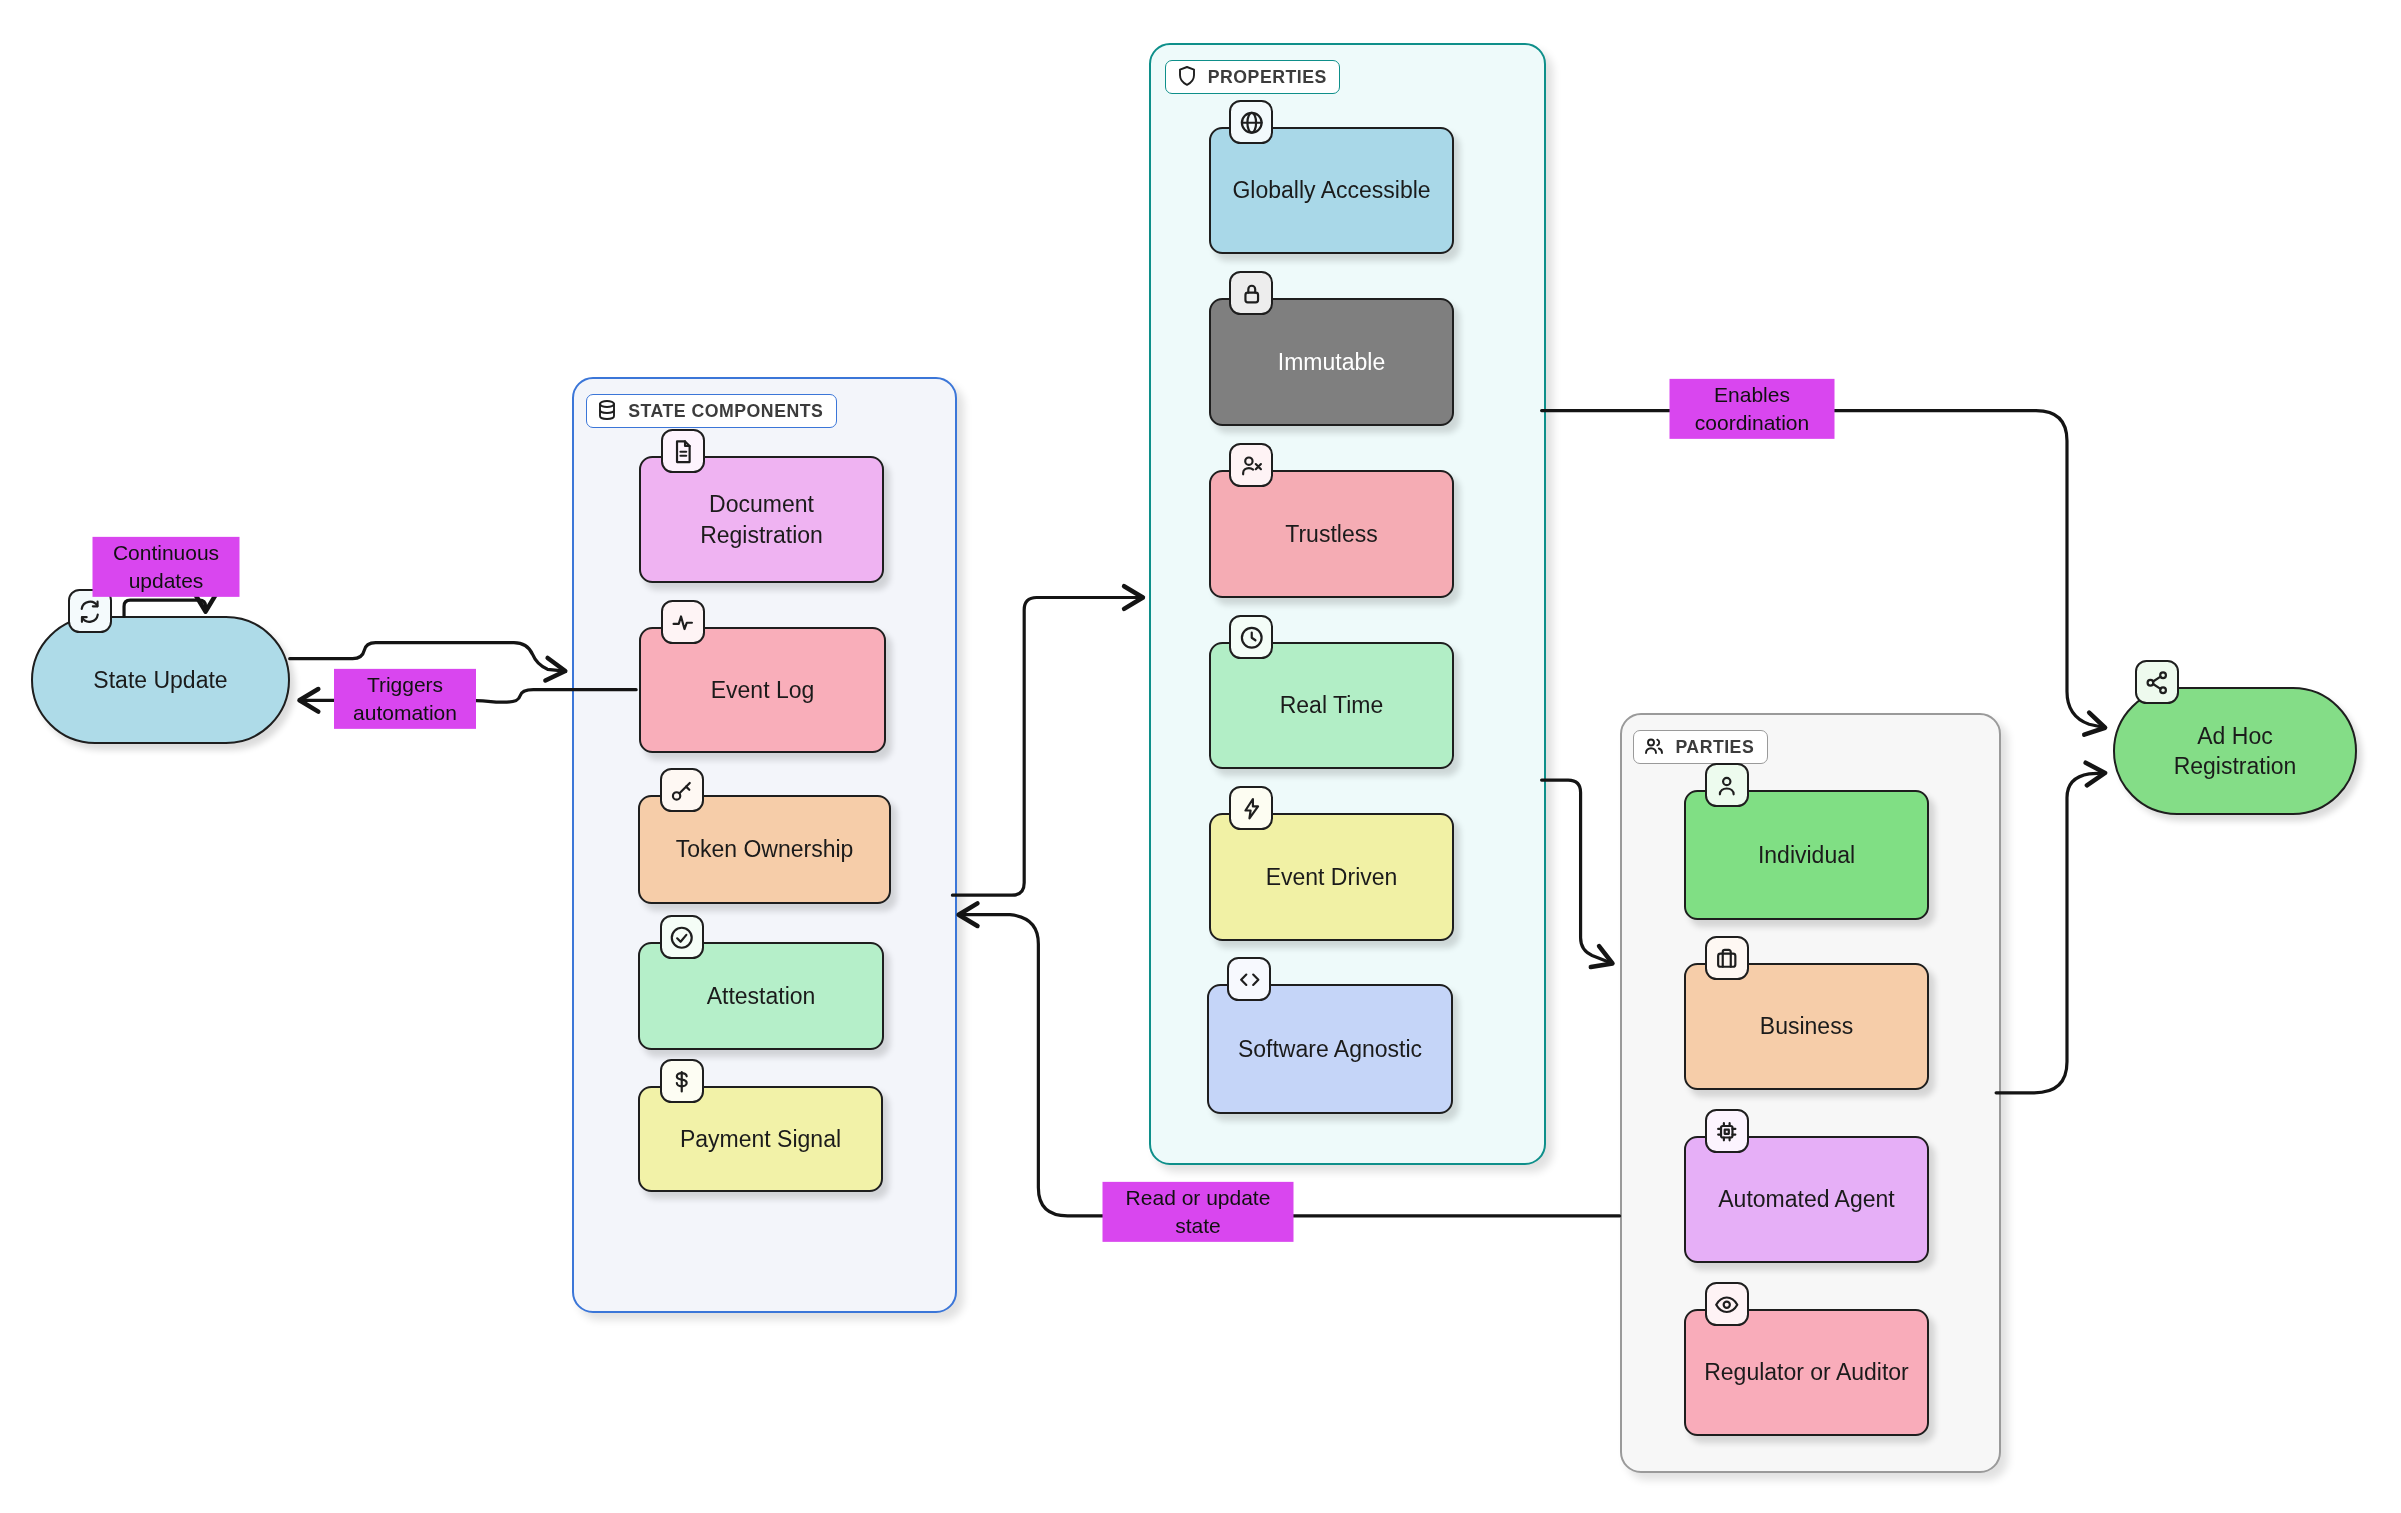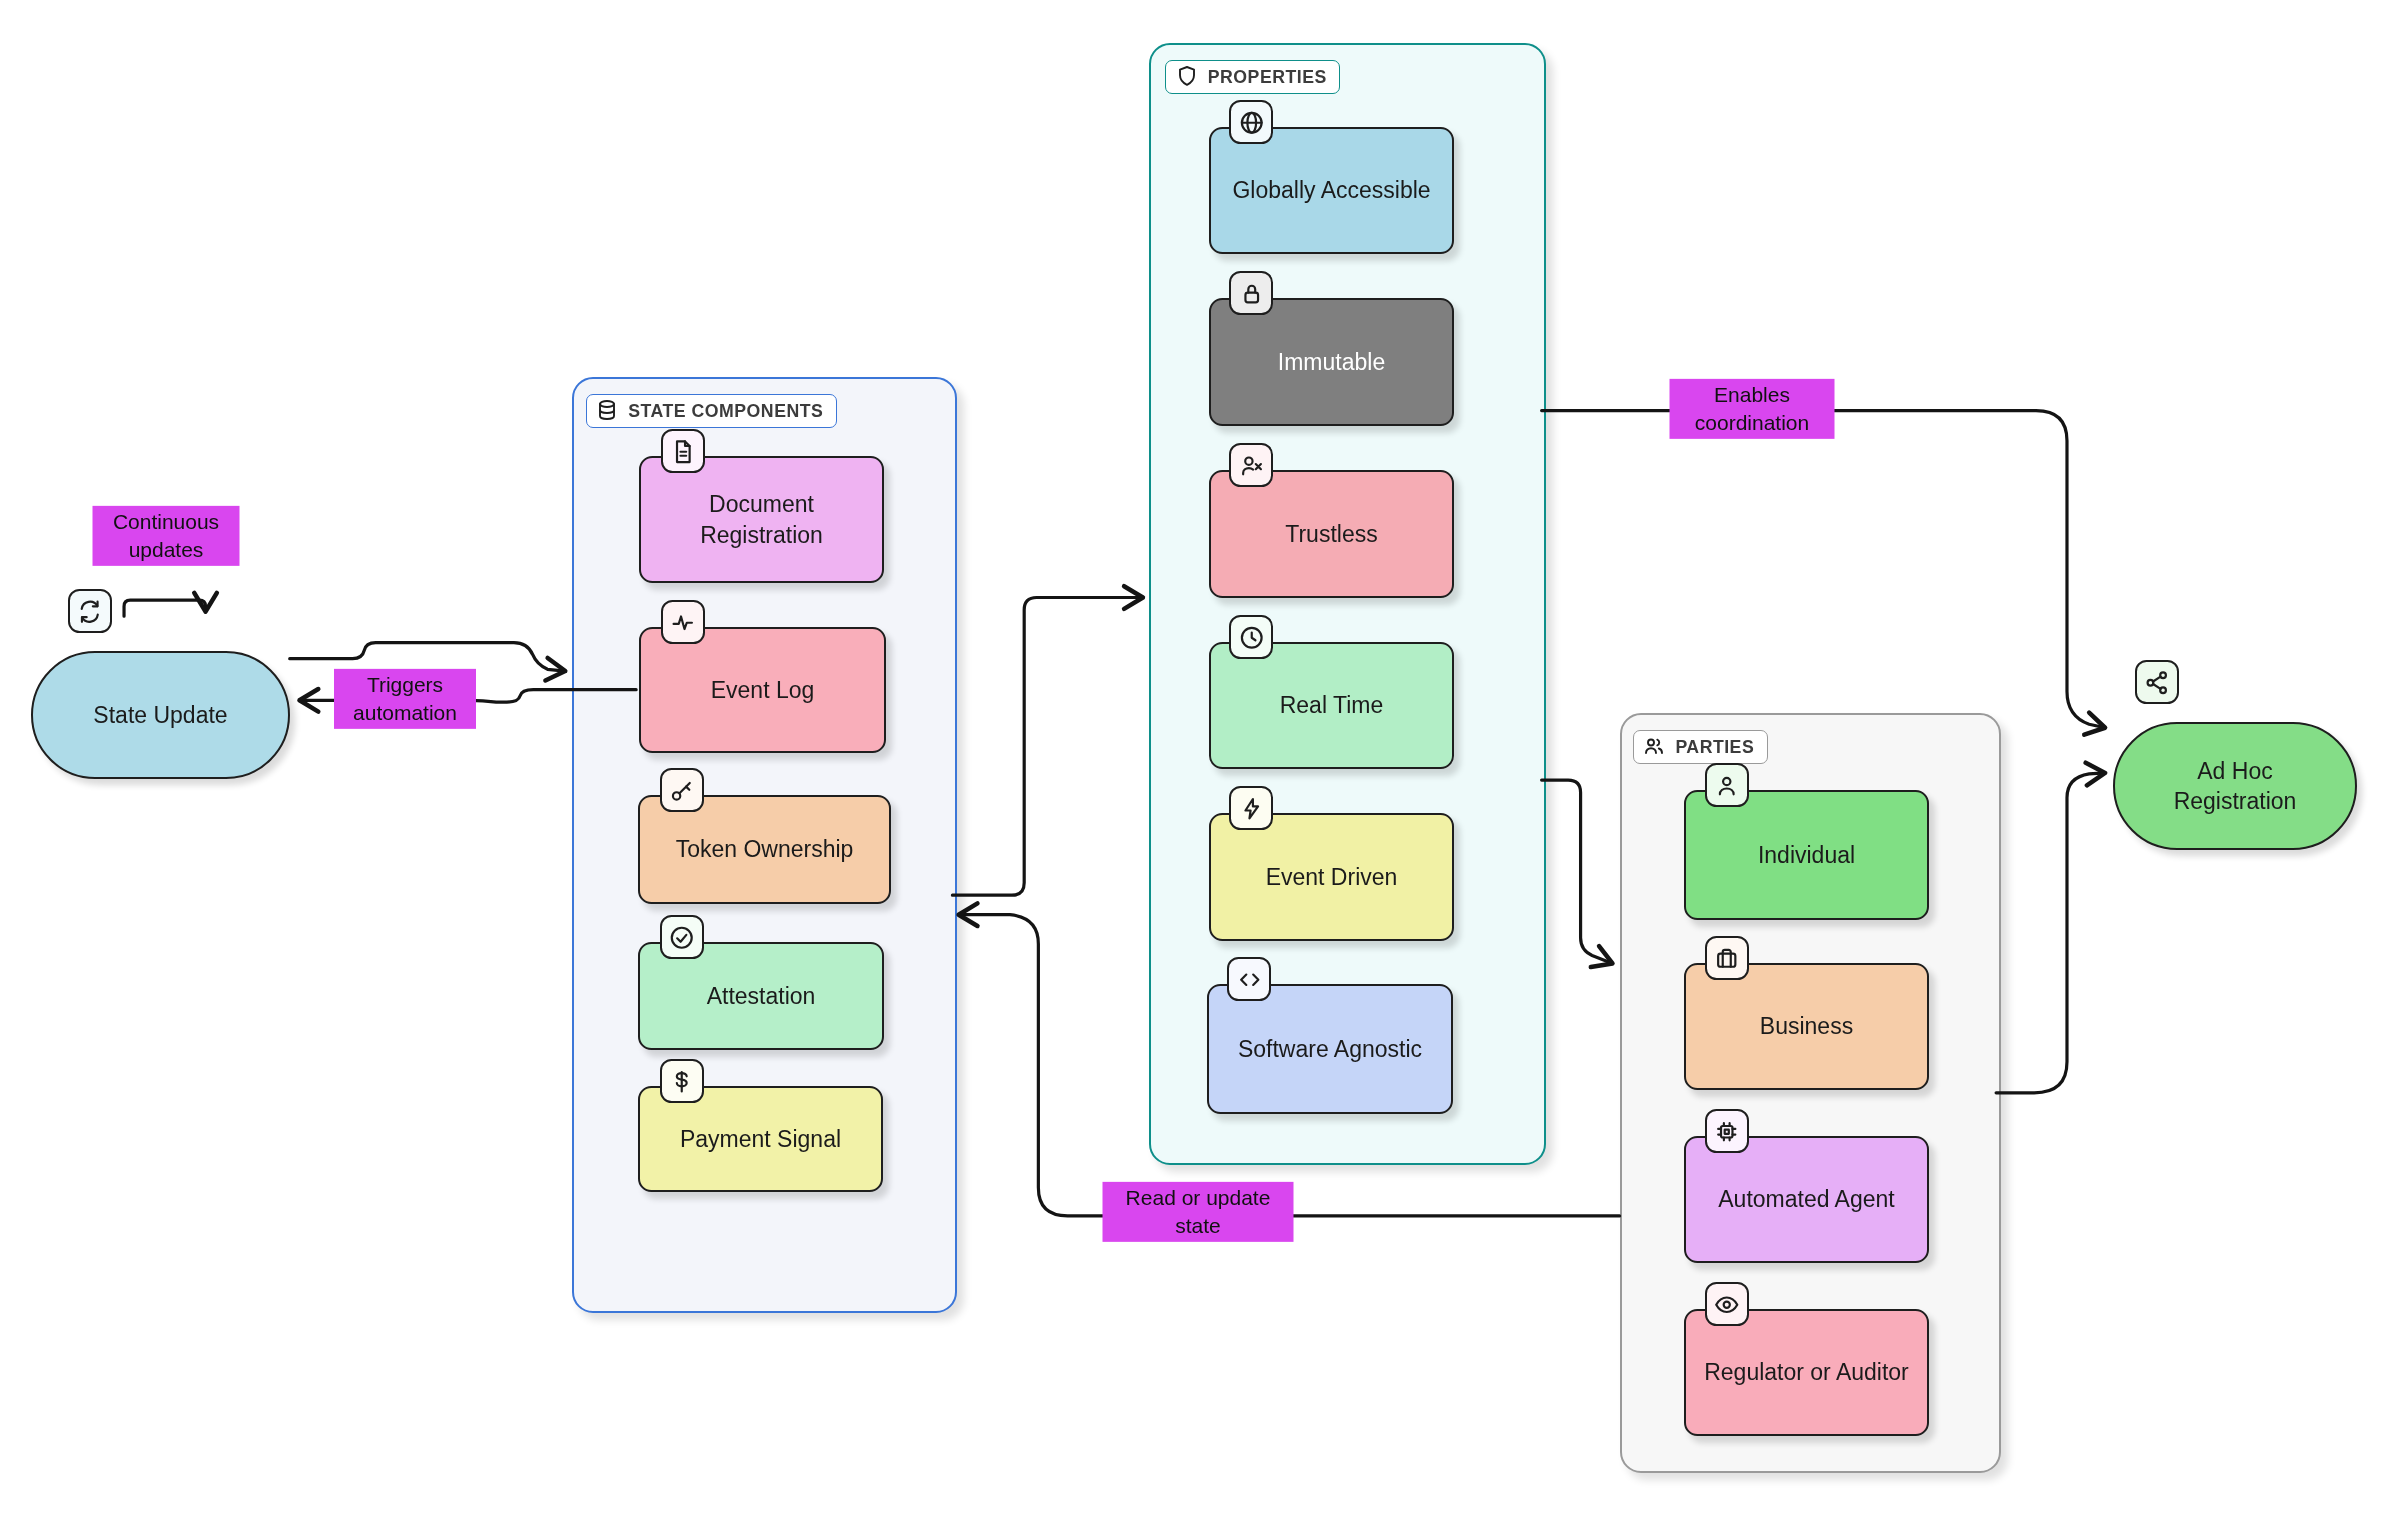--- a/index.html
+++ b/index.html
@@ -30,21 +30,21 @@
     font-size:23px;font-weight:500;line-height:1.32;padding:5.3px 12.4px;
     box-shadow:5.3px 6.2px 6.2px rgba(0,0,0,0.14);
   }
   .node .badge{
     position:absolute;width:44px;height:44px;box-sizing:border-box;
     background:color-mix(in srgb, var(--fill,#fff) 14%, #ffffff);
     border:2.7px solid #1e1e1e;border-radius:11.5px;
     display:flex;align-items:center;justify-content:center;z-index:3;
   }
   .node .badge svg{width:27.5px;height:27.5px;}
-  .stadium .box{border-radius:66px;padding:0 23px;margin-top:35px;}
+  .stadium .box{border-radius:66px;padding:0 23px;}
   
   #edges{position:absolute;left:0;top:0;z-index:5;pointer-events:none;}
   #edges path{stroke:#141414;stroke-width:3.6;fill:none;stroke-linecap:round;stroke-linejoin:round;}
   .edge-label{
     position:absolute;z-index:6;transform:translate(-50%,-50%);
     background:#d946ef;padding:1.8px 7px;text-align:center;
     font-size:21px;font-weight:500;line-height:1.35;color:#111;
   }
   svg.icon{stroke:#1e1e1e;fill:none;stroke-width:1.9;stroke-linecap:round;stroke-linejoin:round;}
 </style>
@@ -286,18 +286,18 @@
 
     <path d="M1740 880 H1770 Q1784 880 1784 894 V1058 Q1784 1072 1797 1078 L1820 1087" marker-end="url(#arrow)"></path>
 
     <path d="M1828 1372 H1205 Q1172 1372 1172 1340 V1065 Q1172 1035 1140 1032 H1082" marker-end="url(#arrow)"></path>
 
     <path d="M1740 463 H2298 Q2333 463 2333 497 V780 Q2333 808 2358 817 L2376 821" marker-end="url(#arrow)"></path>
 
     <path d="M2253 1233 H2296 Q2333 1233 2333 1198 V900 Q2333 877 2358 873 L2376 872" marker-end="url(#arrow)"></path>
   </svg>
 
-  <div class="edge-label" style="left:166px;top:536px;width:133px;">Continuous updates</div>
+  <div class="edge-label" style="left:166px;top:567px;width:133px;">Continuous updates</div>
   <div class="edge-label" style="left:405px;top:699px;width:128px;">Triggers automation</div>
   <div class="edge-label" style="left:1752px;top:409px;width:151px;">Enables coordination</div>
   <div class="edge-label" style="left:1198px;top:1212px;width:177px;">Read or update state</div>
 </div>
 
 
 </body></html>

